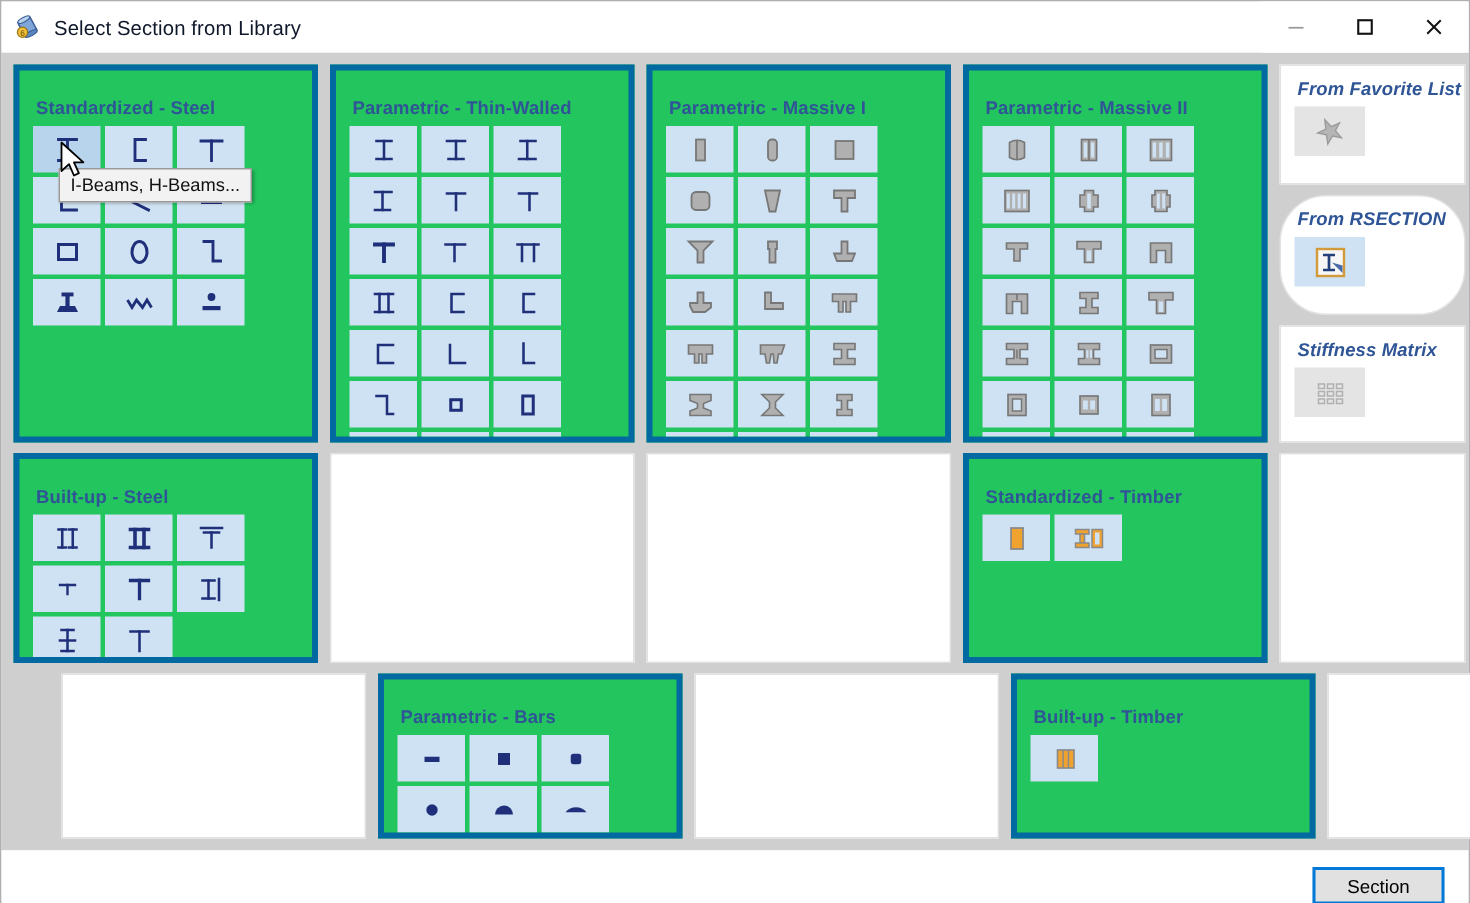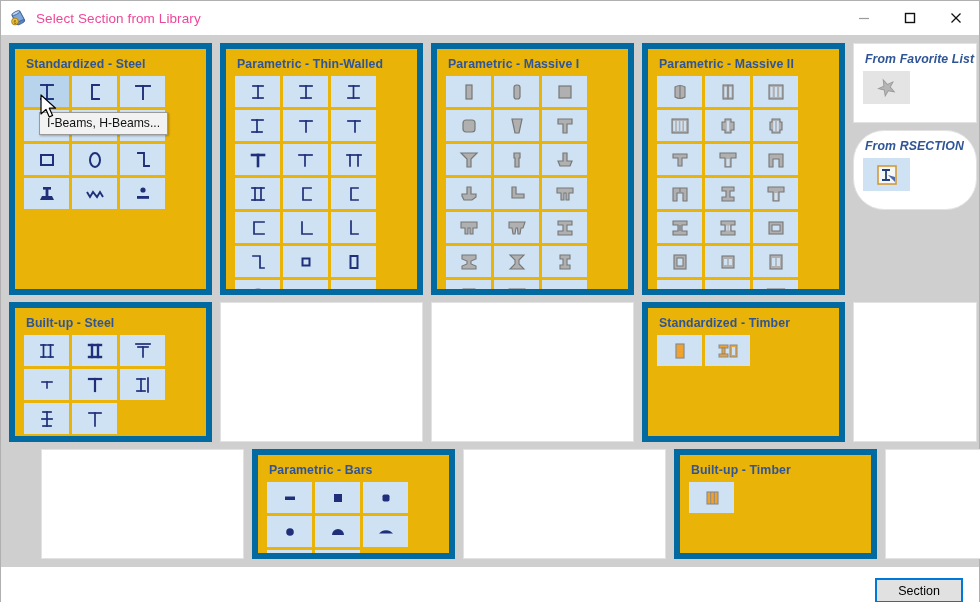--- a/index.html
+++ b/index.html
@@ -23,21 +23,21 @@
     height:34px;min-height:34px;
     background:#ffffff;
     display:flex;align-items:center;
     position:relative;
   }
   .title-icon{
     width:18px;height:18px;margin-left:9px;margin-right:8px;
     position:relative;flex:none;
   }
   .title-text{
-    font-size:13.5px;color:#ec4899;letter-spacing:.1px;
+    font-size:13.5px;color:#0f172a;letter-spacing:.1px;
   }
   .winbtns{margin-left:auto;display:flex;height:34px;}
   .winbtn{
     width:46px;height:34px;display:flex;align-items:center;justify-content:center;
     background:#ffffff;
   }
   .winbtn svg{display:block;}
   
   .content{
     flex:1;
@@ -45,24 +45,24 @@
     padding:8px;
     box-sizing:border-box;
     display:flex;flex-direction:column;
     gap:7px;
   }
   .row{display:flex;gap:8px;}
   .row1{height:252px;}
   .row2{height:140px;}
   .row3{height:110px;margin-left:32px;}
   .panel{
-    background:#eab308;
-    border:6px solid #0369a1;
+    background:#22c55e;
+    border:4px solid #0369a1;
     box-sizing:border-box;
-    padding:6px 8px 6px 9px;
+    padding:16px 8px 6px 9px;
     position:relative;
     overflow:hidden;
   }
   .col-wide{width:203px;flex:none;}
   .col-std{width:203px;flex:none;}
   .panel-title{
     font-size:12.3px;font-weight:bold;color:#2f5597;
     margin:2px 0 5px 2px;letter-spacing:.1px;
     white-space:nowrap;
   }
@@ -713,20 +713,38 @@
         <div class="rpanel rp-2">
           <div class="panel-title">From RSECTION</div>
           <div class="big-tile blue">
             <svg width="26" height="26" viewBox="0 0 26 26">
               <rect x="4" y="4" width="18" height="18" fill="#f6f6f6" stroke="#d39a3a" stroke-width="1.6"></rect>
               <path d="M8 8 H16 M12 8 V18 M8 18 H16" stroke="#24407a" stroke-width="1.8" fill="none"></path>
               <path d="M14 13 L21 20 L21 15 Z" fill="#4a6aa8"></path>
             </svg>
           </div>
         </div>
+        <div class="rpanel rp-3">
+          <div class="panel-title">Stiffness Matrix</div>
+          <div class="big-tile">
+            <svg width="26" height="20" viewBox="0 0 26 20">
+              <g fill="none" stroke="#b0b0b0" stroke-width="1">
+                <rect x="5" y="4" width="4" height="3"></rect>
+                  <rect x="11" y="4" width="4" height="3"></rect>
+                  <rect x="17" y="4" width="4" height="3"></rect>
+                <rect x="5" y="9" width="4" height="3"></rect>
+                  <rect x="11" y="9" width="4" height="3"></rect>
+                  <rect x="17" y="9" width="4" height="3"></rect>
+                <rect x="5" y="14" width="4" height="3"></rect>
+                  <rect x="11" y="14" width="4" height="3"></rect>
+                  <rect x="17" y="14" width="4" height="3"></rect>
+              </g>
+            </svg>
+          </div>
+        </div>
       </div>
     </div>
 
     <div class="row row2">
 
       <div class="panel col-std">
         <div class="panel-title">Built-up - Steel</div>
         <div class="tiles">
           <div class="tile">
               <svg width="26" height="22" viewBox="0 0 26 22">

